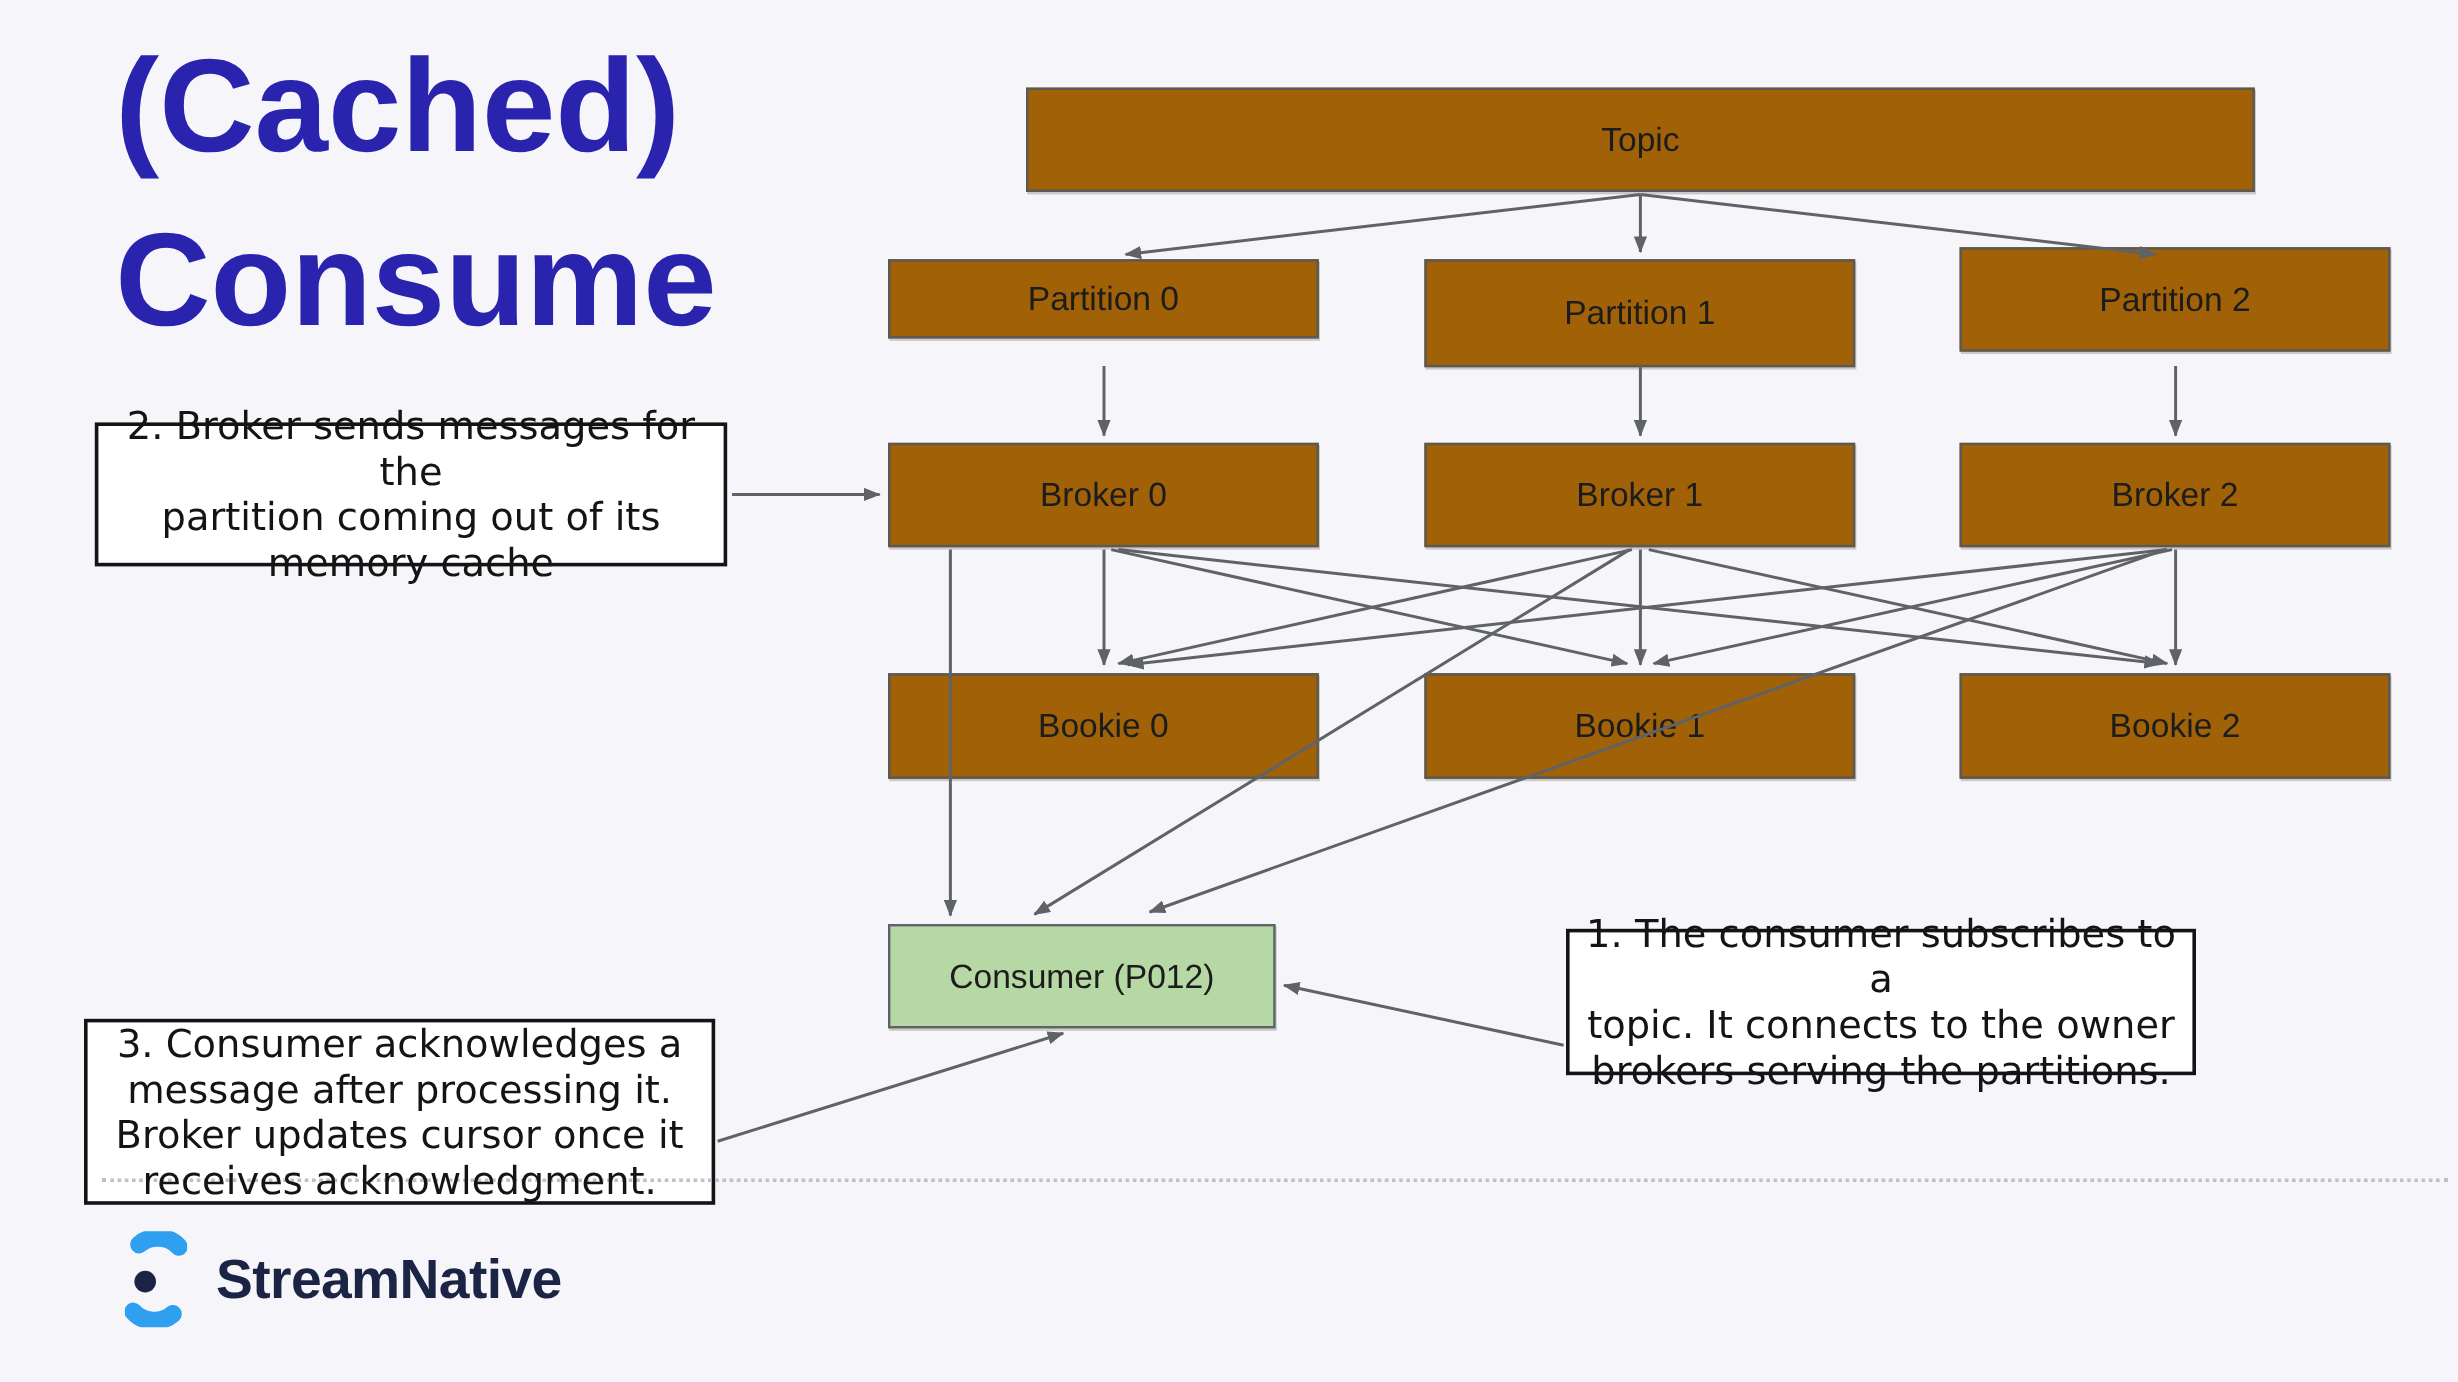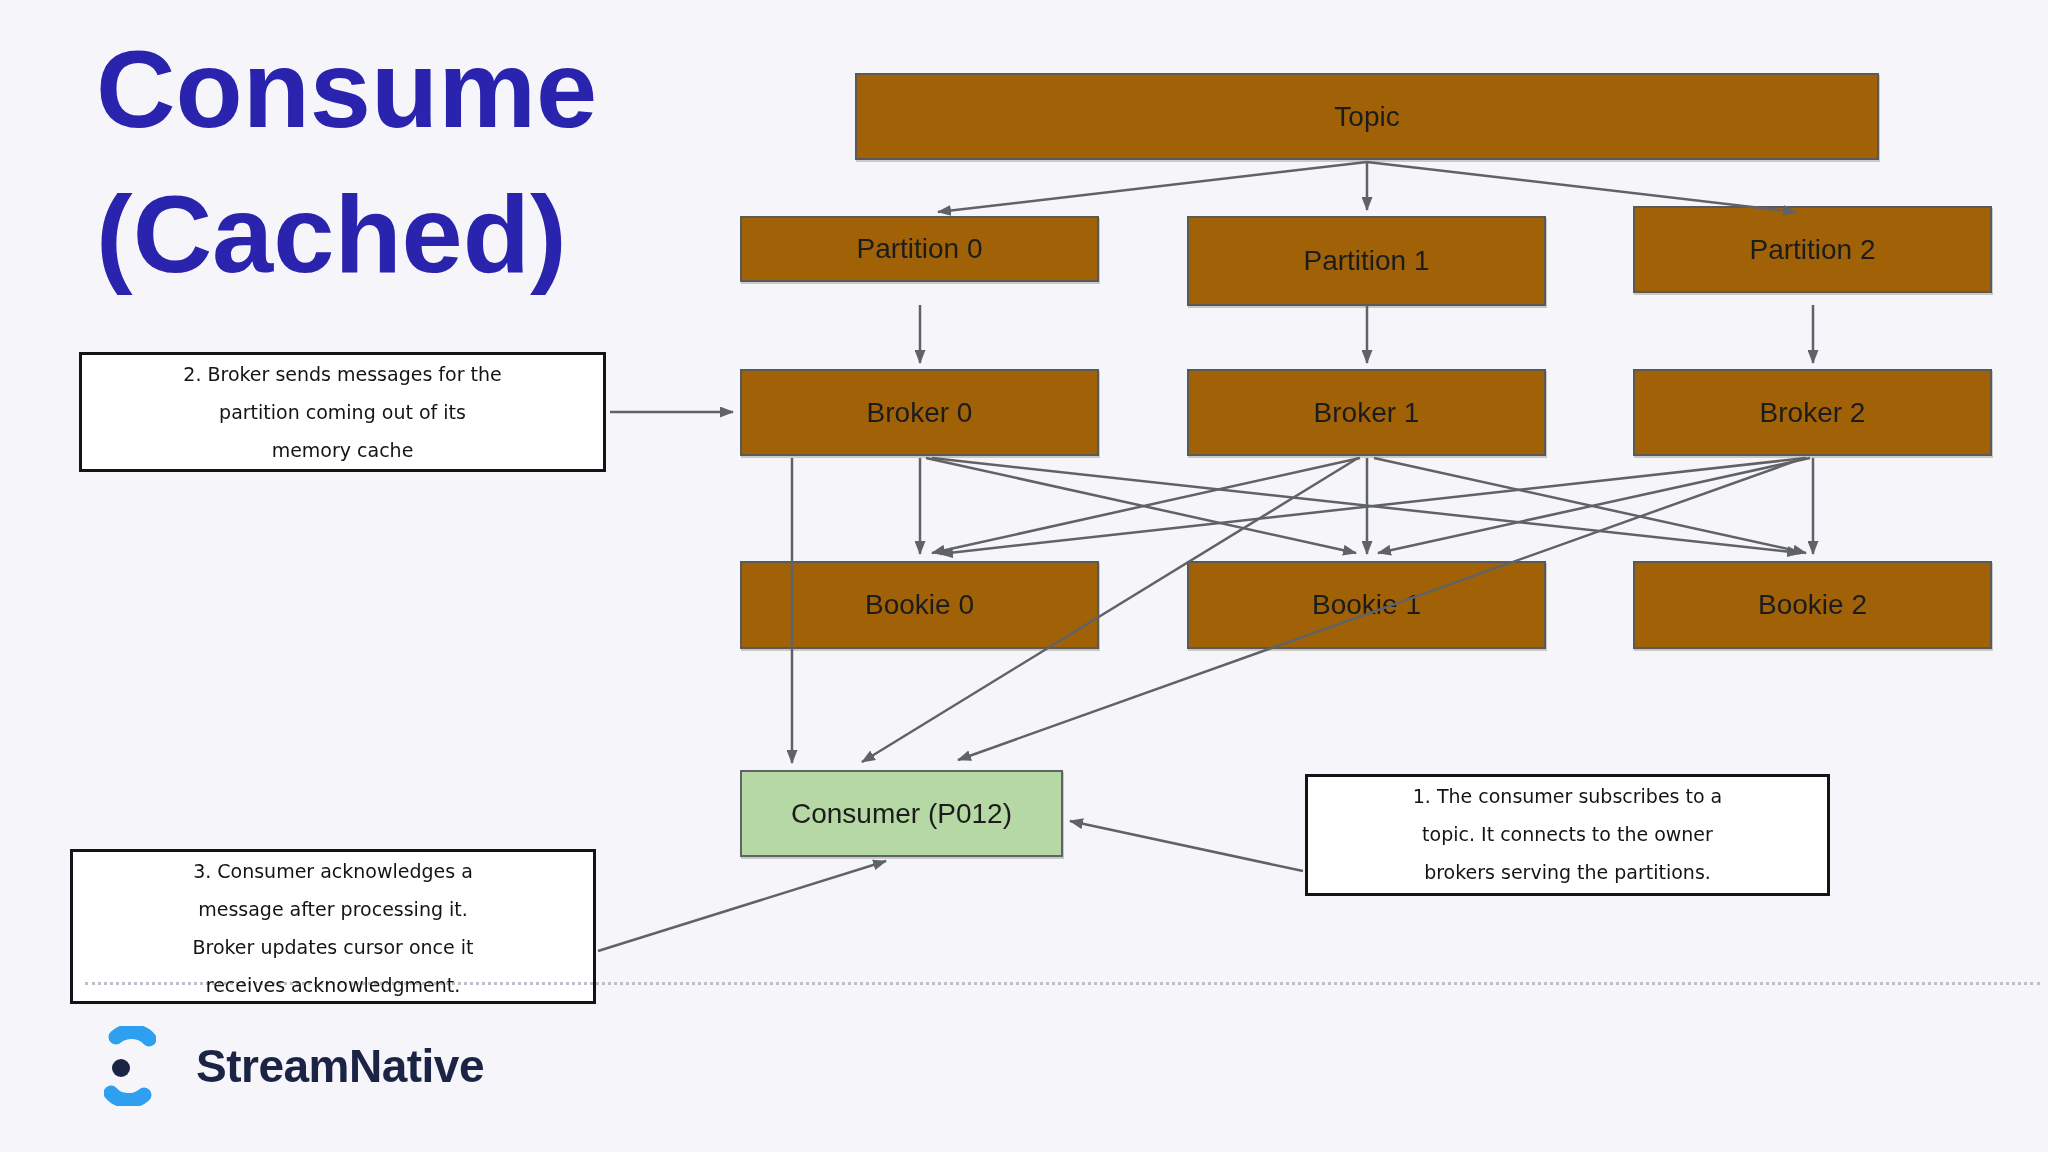--- a/index.html
+++ b/index.html
@@ -34,50 +34,50 @@
   .n-book1     {left:1187px;top:561px; width:359px; height:88px;}
   .n-book2     {left:1633px;top:561px; width:359px; height:88px;}
   .n-consumer  {left:740px; top:770px; width:323px; height:87px;}
   
   svg.connectors{position:absolute;left:0;top:0;width:2048px;height:1152px;}
   svg.connectors line{stroke:#5f6368;stroke-width:2.5;}
   
   .annotation{
     position:absolute;box-sizing:border-box;
     background:#ffffff;border:3px solid #141414;
-    display:flex;justify-content:center;
+    display:flex;align-items:center;justify-content:center;
     text-align:center;
     font-family:"DejaVu Sans",sans-serif;
-    font-size:19px;line-height:38px;color:#141414;
+    font-size:32px;line-height:38px;color:#141414;
   }
   .annotation .ann-text{white-space:pre-line;position:relative;z-index:5;}
   .ann-step2{left:79px;  top:352px;width:527px;height:120px;}
   .ann-step1{left:1305px;top:774px;width:525px;height:122px;}
   .ann-step3{left:70px;  top:849px;width:526px;height:155px;}
   
   .dotted-divider{
     position:absolute;left:85px;top:982px;width:1955px;height:0;
     border-top:3px dotted #bfbfc9;
   }
   
   .logo{
     position:absolute;left:104px;top:1026px;
-    display:flex;align-items:center;gap:40px;
+    display:flex;align-items:center;gap:24px;
   }
   .logo-mark{width:52px;height:80px;}
   .logo-word{
     font-size:46px;font-weight:700;color:#1b2444;letter-spacing:-0.5px;
   }
 </style>
 </head>
 <body>
 
 <div class="slide-title">
+  <div>(Cached)</div>
   <div>Consume</div>
-  <div>(Cached)</div>
 </div>
 
 <div class="node n-topic">
   <span>Topic</span>
 </div>
 <div class="node n-part0">
   <span>Partition 0</span>
 </div>
 <div class="node n-part1">
   <span>Partition 1</span>

